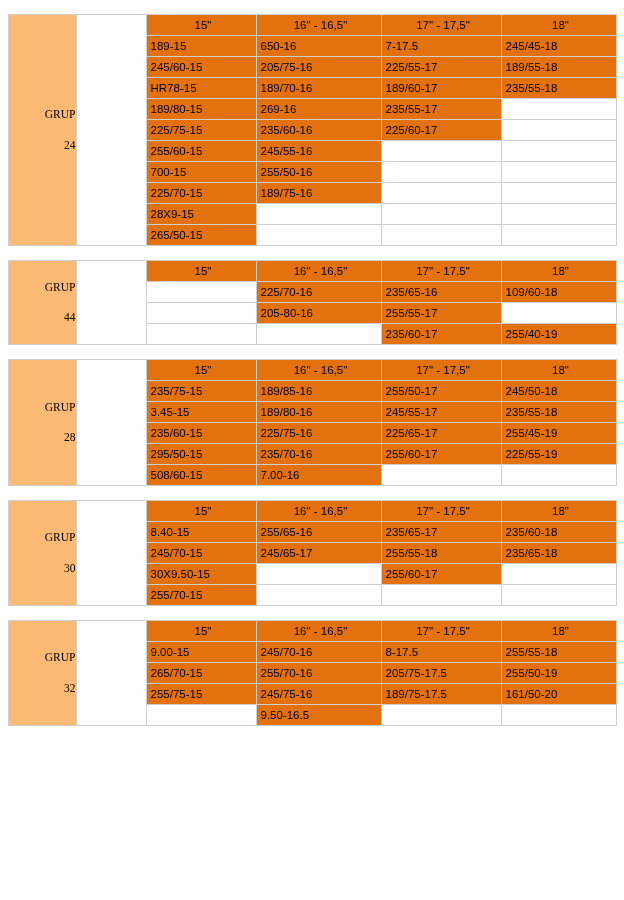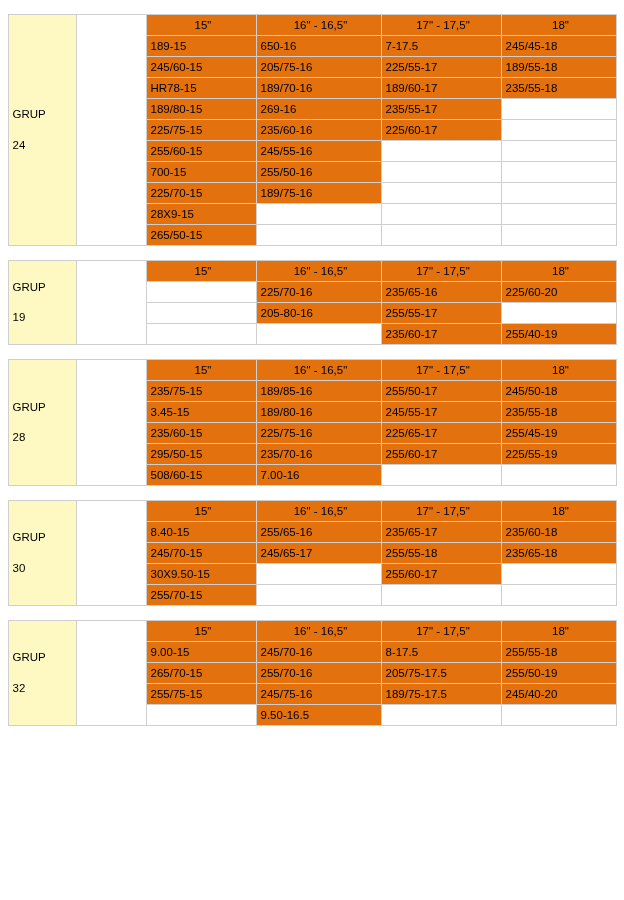--- a/index.html
+++ b/index.html
@@ -42,29 +42,30 @@
   }
   
   col.c-label { width: 68px; }
   col.c-gap   { width: 70px; }
   col.c-15    { width: 110px; }
   col.c-16    { width: 125px; }
   col.c-17    { width: 120px; }
   col.c-18    { width: 115px; }
 
   .label-cell {
-    background: #fef9c3;
+    background: #fdba74;
     color: #000000;
     font-weight: bold;
     font-size: 15px;
-    text-align: left;
+    text-align: right;
     vertical-align: middle;
     padding: 0;
     line-height: 1.5;
     border: 1px solid #cfcfcf;
+    font-family: Liberation Serif, serif;
   }
   .gap-cell {
     background: #ffffff;
     border: 1px solid #cfcfcf;
   }
   .hdr {
     background: #e2710e;
     font-weight: bold;
     text-align: center;
     font-size: 12px;
@@ -176,33 +177,33 @@
           <col class="c-gap">
           <col class="c-15">
           <col class="c-16">
           <col class="c-17">
           <col class="c-18">
         </colgroup>
         <tbody>
           <tr>
             <td class="label-cell" rowspan="4">
               <span class="grp-name">GRUP</span>
-              <span class="grp-num">19</span>
+              <span class="grp-num">44</span>
             </td>
             <td class="gap-cell" rowspan="4"></td>
             <td class="hdr">15"</td>
             <td class="hdr">16" - 16,5"</td>
             <td class="hdr">17" - 17,5"</td>
             <td class="hdr">18"</td>
           </tr>
           <tr>
             <td class="cell-empty"></td>
             <td class="cell-fill">225/70-16</td>
             <td class="cell-fill">235/65-16</td>
-            <td class="cell-fill">225/60-20</td>
+            <td class="cell-fill">109/60-18</td>
           </tr>
           <tr>
             <td class="cell-empty"></td>
             <td class="cell-fill">205-80-16</td>
             <td class="cell-fill">255/55-17</td>
             <td class="cell-empty"></td>
           </tr>
           <tr>
             <td class="cell-empty"></td>
             <td class="cell-empty"></td>
@@ -344,21 +345,21 @@
           <tr>
             <td class="cell-fill">265/70-15</td>
             <td class="cell-fill">255/70-16</td>
             <td class="cell-fill">205/75-17.5</td>
             <td class="cell-fill">255/50-19</td>
           </tr>
           <tr>
             <td class="cell-fill">255/75-15</td>
             <td class="cell-fill">245/75-16</td>
             <td class="cell-fill">189/75-17.5</td>
-            <td class="cell-fill">245/40-20</td>
+            <td class="cell-fill">161/50-20</td>
           </tr>
           <tr>
             <td class="cell-empty"></td>
             <td class="cell-fill">9.50-16.5</td>
             <td class="cell-empty"></td>
             <td class="cell-empty"></td>
           </tr>
         </tbody>
       </table>
       <div class="spacer"></div>

